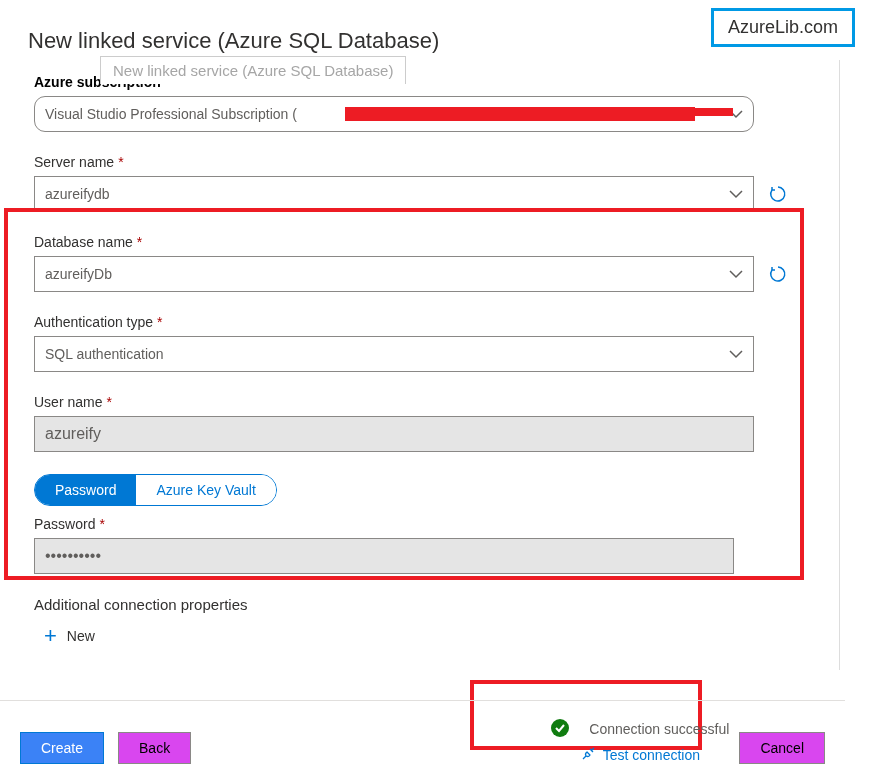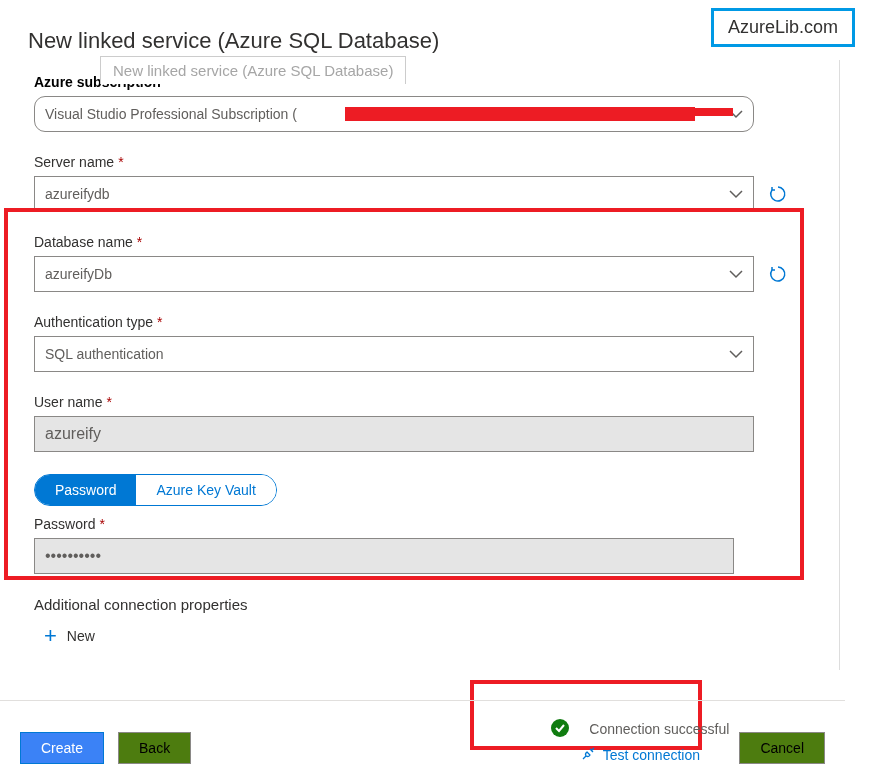--- a/index.html
+++ b/index.html
@@ -185,21 +185,21 @@
       border-top: 1px solid #e1dfdd;
       padding: 18px 20px 0 20px;
       display: flex;
       align-items: flex-end;
     }
     .btn {
       height: 32px;
       padding: 0 20px;
       font-size: 14px;
       border: 1px solid #8a8886;
-      background: #4d7c0f;
+      background: #d946ef;
       cursor: pointer;
       font-family: inherit;
       display: inline-flex;
       align-items: center;
       justify-content: center;
     }
     .btn.primary {
       background: #3b82f6;
       border-color: #0078d4;
       color: #fff;

